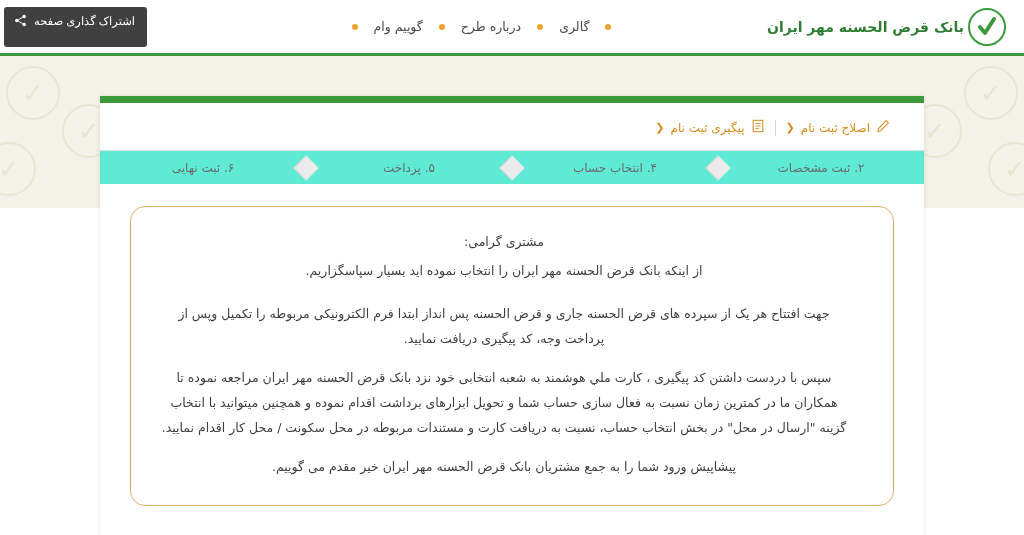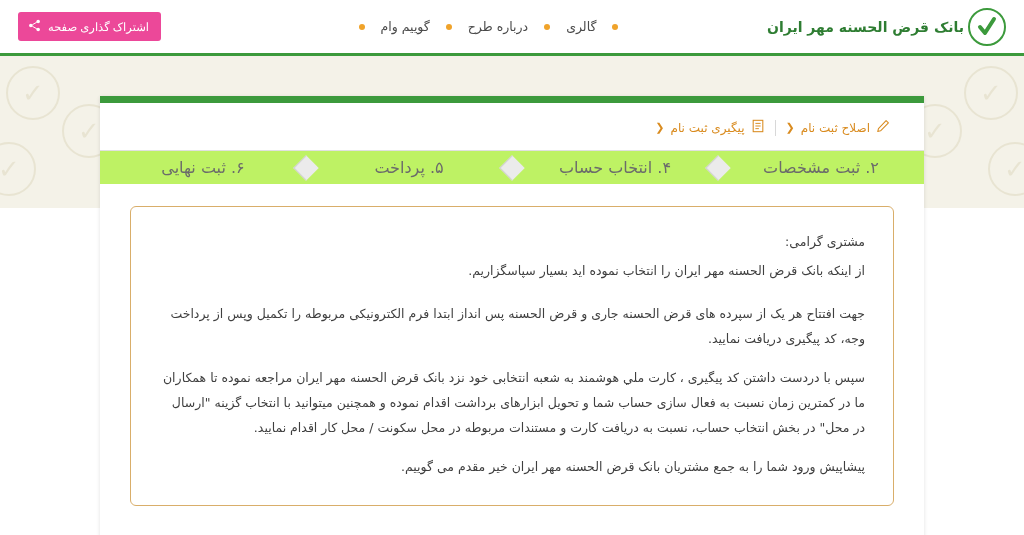--- a/index.html
+++ b/index.html
@@ -66,26 +66,26 @@
     cursor: pointer;
   }
   .nav-dot {
     width: 6px; height: 6px;
     border-radius: 50%;
     background: #f0a32a;
     flex: 0 0 auto;
   }
 
   .share-btn {
-    margin-left: 18px;
-    background: #ec4899;
+    margin-left: 4px;
+    background: #404040;
     color: #ffffff;
     font-size: 11.5px;
     border-radius: 3px;
-    padding: 7px 12px 7px 10px;
+    padding: 7px 12px 18px 10px;
     display: flex;
     align-items: center;
     gap: 7px;
     white-space: nowrap;
     cursor: pointer;
     border: none;
   }
 
   
   .decor {
@@ -159,23 +159,23 @@
     height: 34px;
     align-items: stretch;
     border-top: 1px solid #e0e0e0;
   }
   .step {
     flex: 1;
     position: relative;
     display: flex;
     align-items: center;
     justify-content: center;
-    font-size: 16px;
+    font-size: 12px;
     color: #6b6b6b;
-    background: #bef264;
+    background: #5eead4;
     cursor: pointer;
   }
   .step.active { color: #3c3c3c; font-weight: bold; }
   .step:not(:last-child)::before {
     content: "";
     position: absolute;
     left: -9px;
     top: 50%;
     width: 17px; height: 17px;
     margin-top: -8.5px;
@@ -185,24 +185,24 @@
     transform: rotate(-45deg);
     z-index: 2;
   }
 
   
   .card-body {
     padding: 22px 30px 18px 30px;
   }
   .notice {
     border: 1px solid #d9ae6a;
-    border-radius: 6px;
-    padding: 22px 28px 26px 28px;
-    direction: rtl;
-    text-align: right;
+    border-radius: 15px;
+    padding: 22px 44px 26px 28px;
+    direction: rtl;
+    text-align: center;
   }
   .notice p {
     margin: 0 0 14px 0;
     font-size: 12.5px;
     line-height: 2.0;
     color: #3f3f3f;
   }
   .notice p:last-child { margin-bottom: 0; }
   .notice p.intro { margin-bottom: 4px; }
   .notice p.tight { margin-bottom: 18px; }

